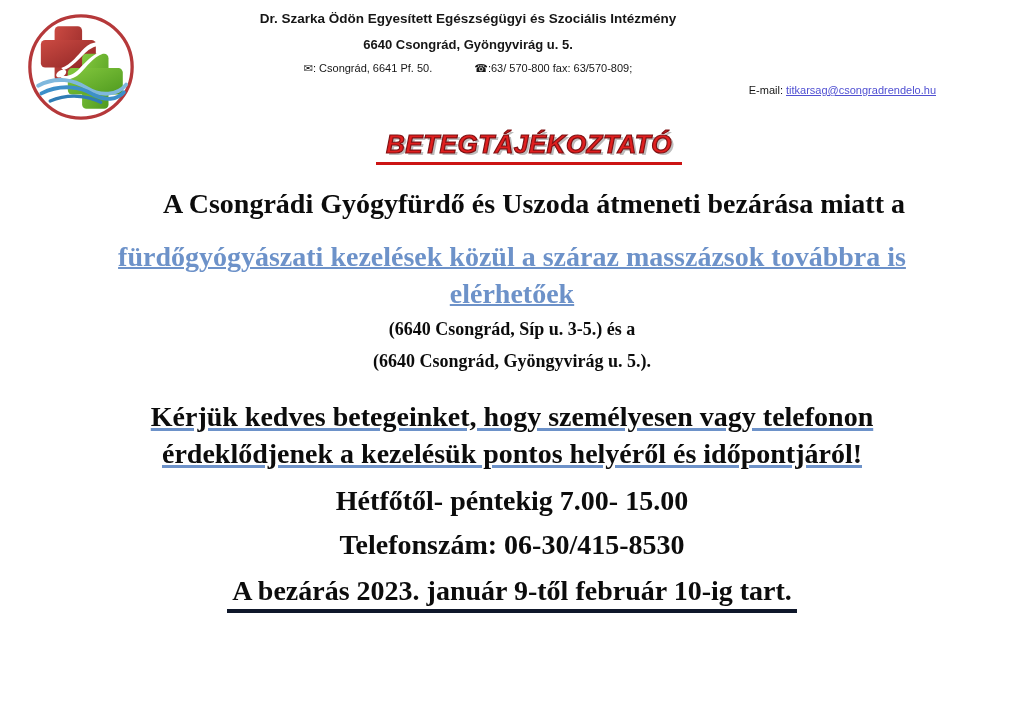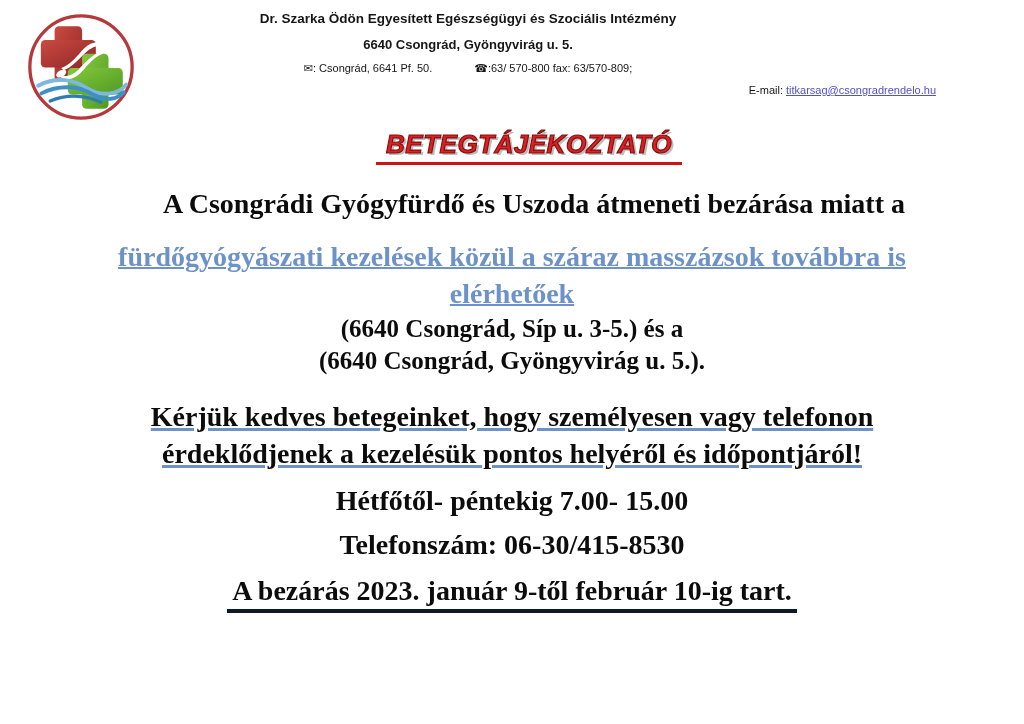--- a/index.html
+++ b/index.html
@@ -31,21 +31,21 @@
     text-shadow:2.5px 2px 0 #bdbdbd;
     padding:0 10px 2px 10px;border-bottom:3px solid #cc1414;
   }
   .big{font-size:28px;line-height:37px;}
   .line1{margin-top:13px;padding-left:44px;}
   .highlight{
     color:#6d92c9;max-width:900px;margin:16px auto 0 auto;
     text-decoration:underline;text-decoration-thickness:2px;
   }
   .loc{margin-top:9px;}
-  .small{font-size:25px;line-height:26px;font-weight:bold;}
+  .small{font-size:18px;line-height:26px;font-weight:bold;}
   .loc-addr1{margin-top:4px;}
   .loc-addr2{margin-top:6px;}
   .request{
     max-width:860px;margin:24px auto 0 auto;
     text-decoration:underline;text-decoration-color:#6d92c9;text-decoration-thickness:2.5px;
   }
   .hours{margin-top:10px;}
   .phoneline{margin-top:7px;}
   .closure-wrap{margin-top:9px;}
   .closure{

